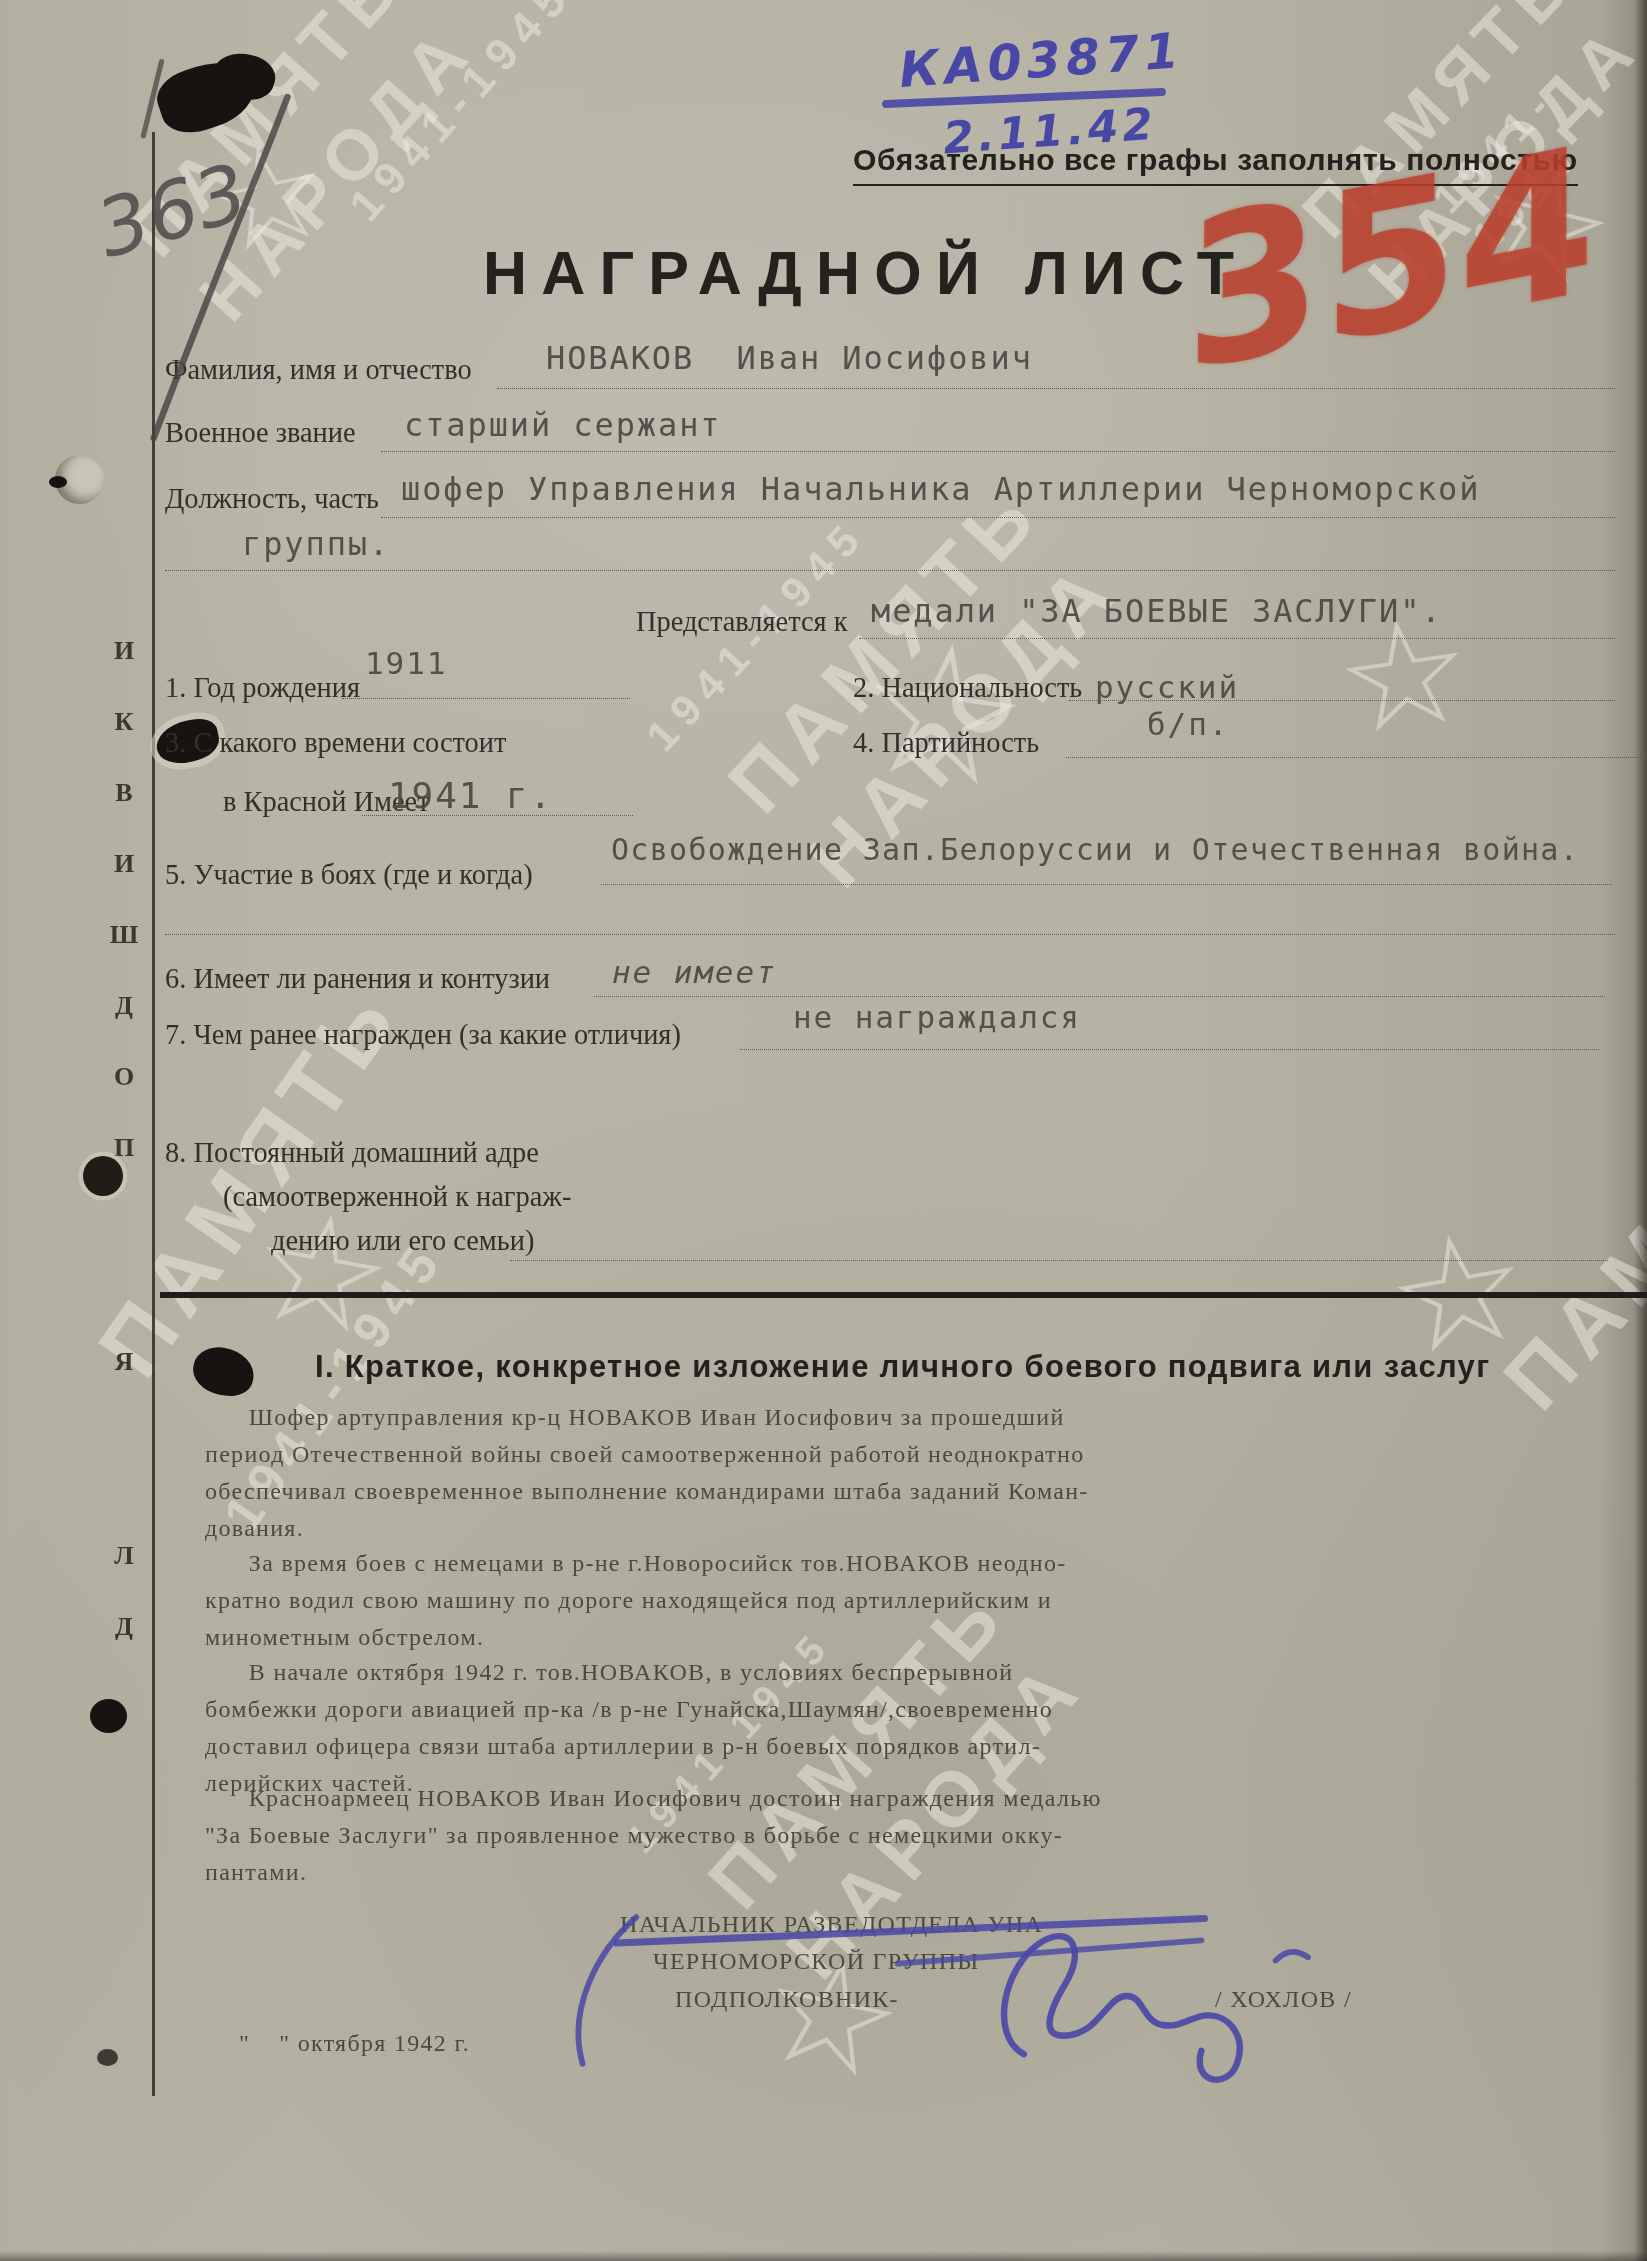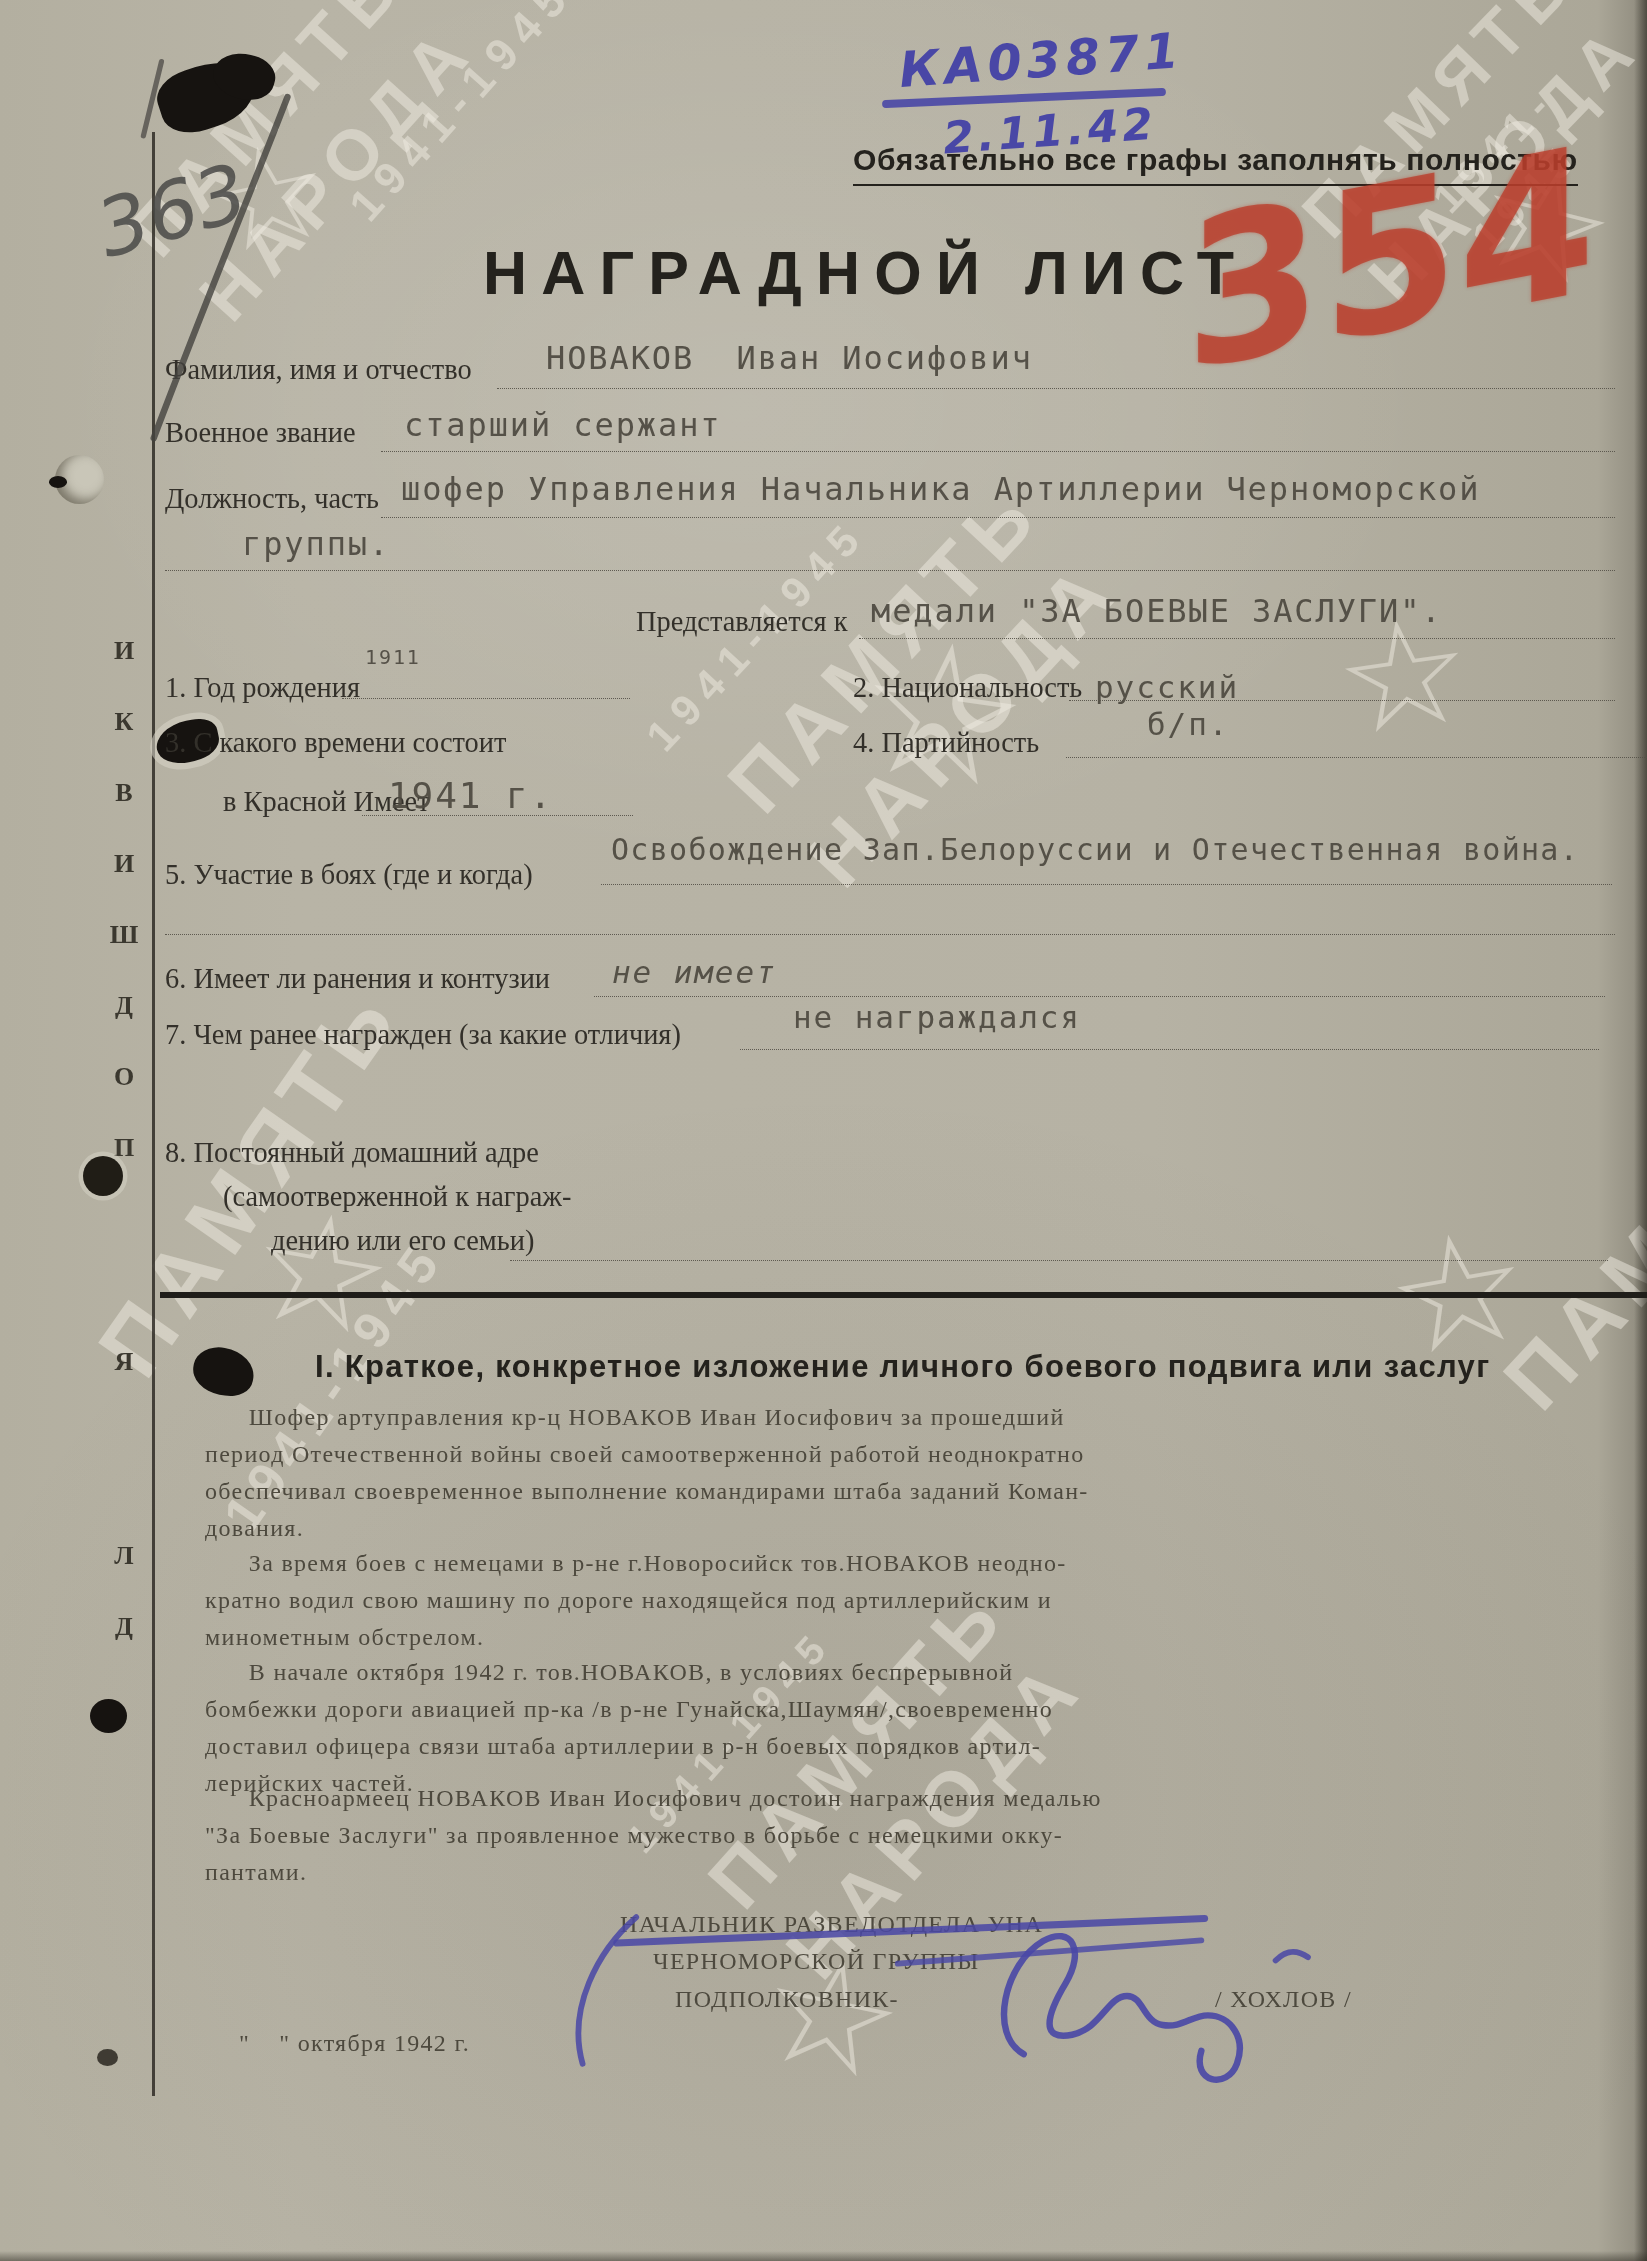--- a/index.html
+++ b/index.html
@@ -101,21 +101,21 @@
   <div class="abs type" style="left:401px;top:470px;font-size:32px;letter-spacing:1.9px;">шофер Управления Начальника Артиллерии Черноморской</div>
   <div class="abs dot" style="left:381px;top:517px;width:1234px;"></div>
   <div class="abs type" style="left:242px;top:525px;">группы.</div>
   <div class="abs dot" style="left:165px;top:570px;width:1450px;"></div>
 
   <div class="abs serif" style="left:636px;top:606px;">Представляется к</div>
   <div class="abs type" style="left:871px;top:592px;">медали "ЗА БОЕВЫЕ ЗАСЛУГИ".</div>
   <div class="abs dot" style="left:859px;top:638px;width:756px;"></div>
 
   <div class="abs serif" style="left:165px;top:672px;">1. Год рождения</div>
-  <div class="abs type" style="left:365px;top:645px;font-size:20px;">1911</div>
+  <div class="abs type" style="left:365px;top:645px;font-size:31px;">1911</div>
   <div class="abs dot" style="left:342px;top:698px;width:288px;"></div>
 
   <div class="abs serif" style="left:853px;top:672px;">2. Национальность</div>
   <div class="abs type" style="left:1095px;top:669px;font-size:31px;">русский</div>
   <div class="abs dot" style="left:1069px;top:700px;width:546px;"></div>
 
   <div class="abs serif" style="left:165px;top:727px;">3. С какого времени состоит</div>
   <div class="abs serif" style="left:223px;top:786px;">в Красной Имеет</div>
   <div class="abs type" style="left:388px;top:775px;font-size:36px;">1941 г.</div>
   <div class="abs dot" style="left:362px;top:815px;width:271px;"></div>

